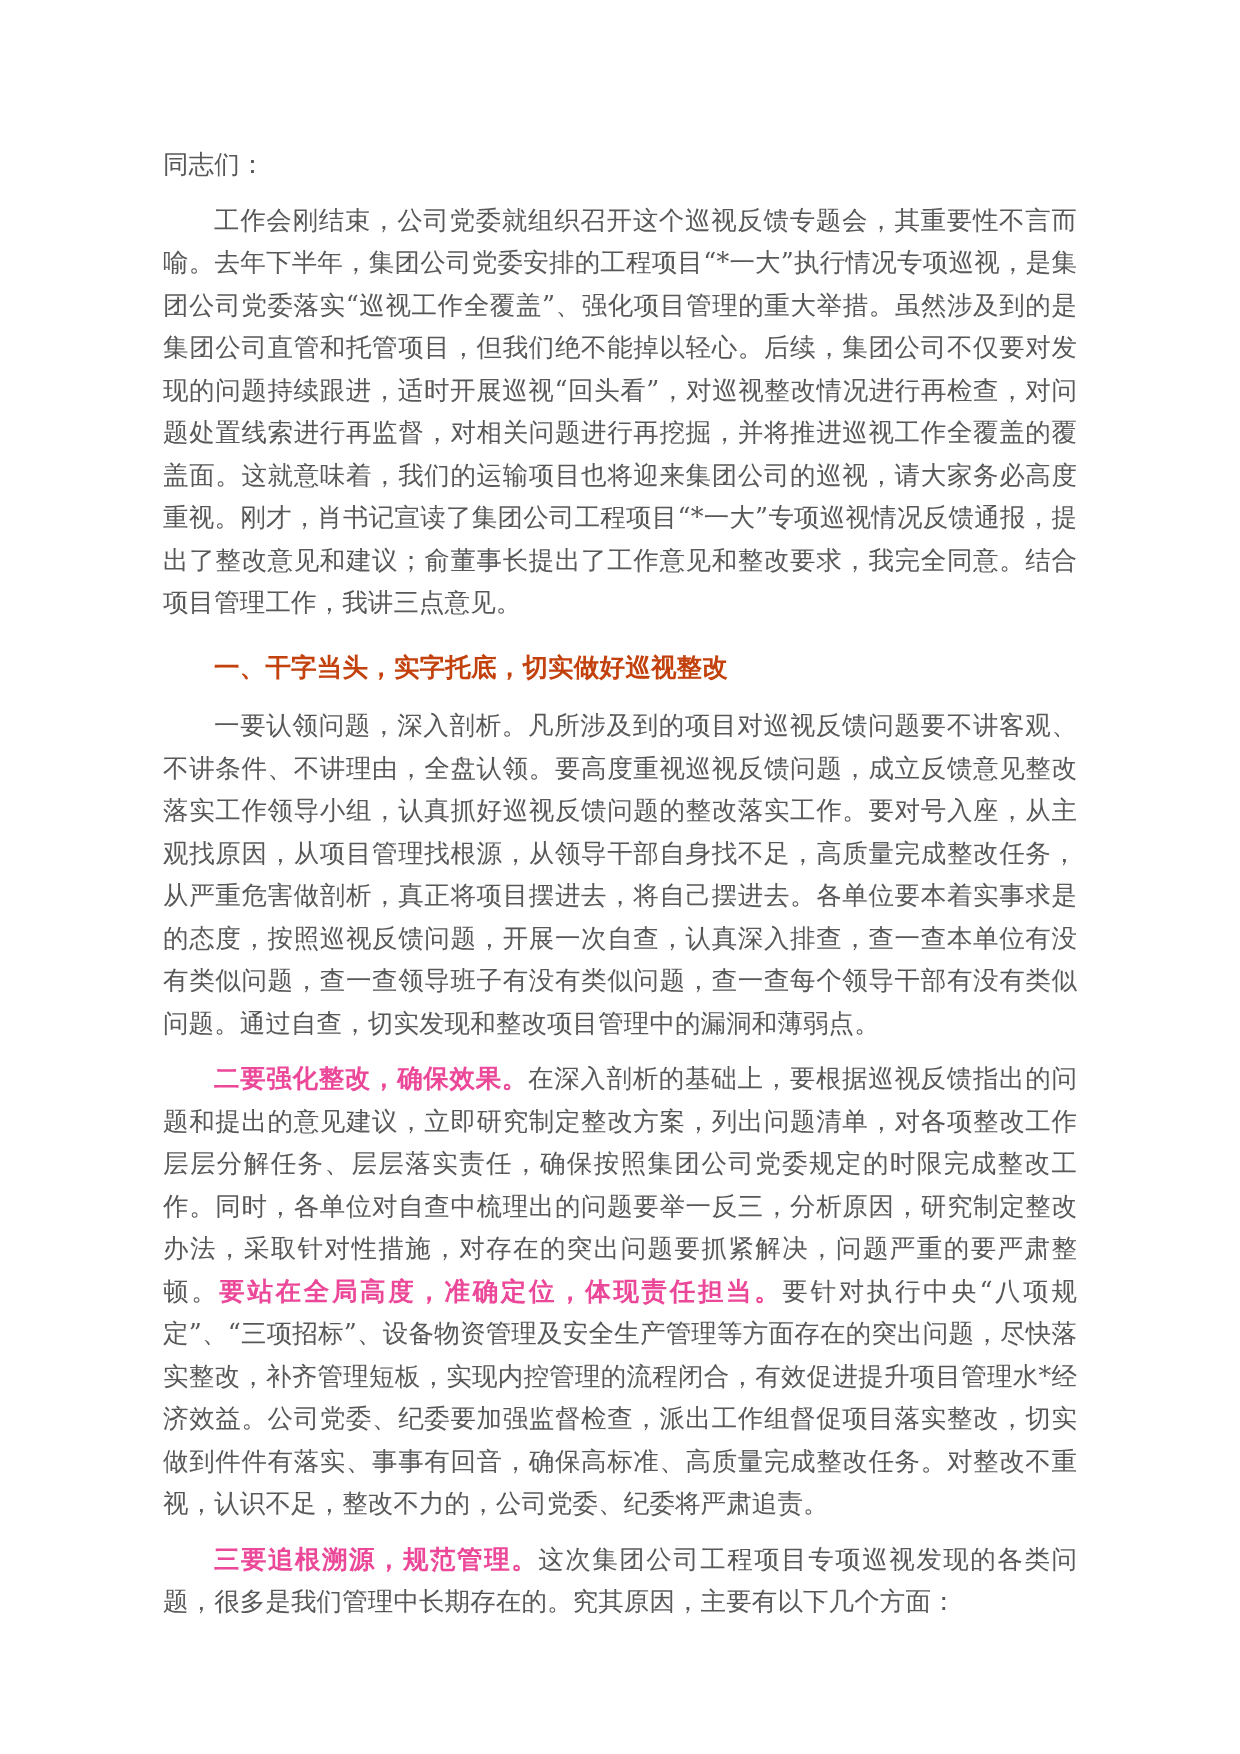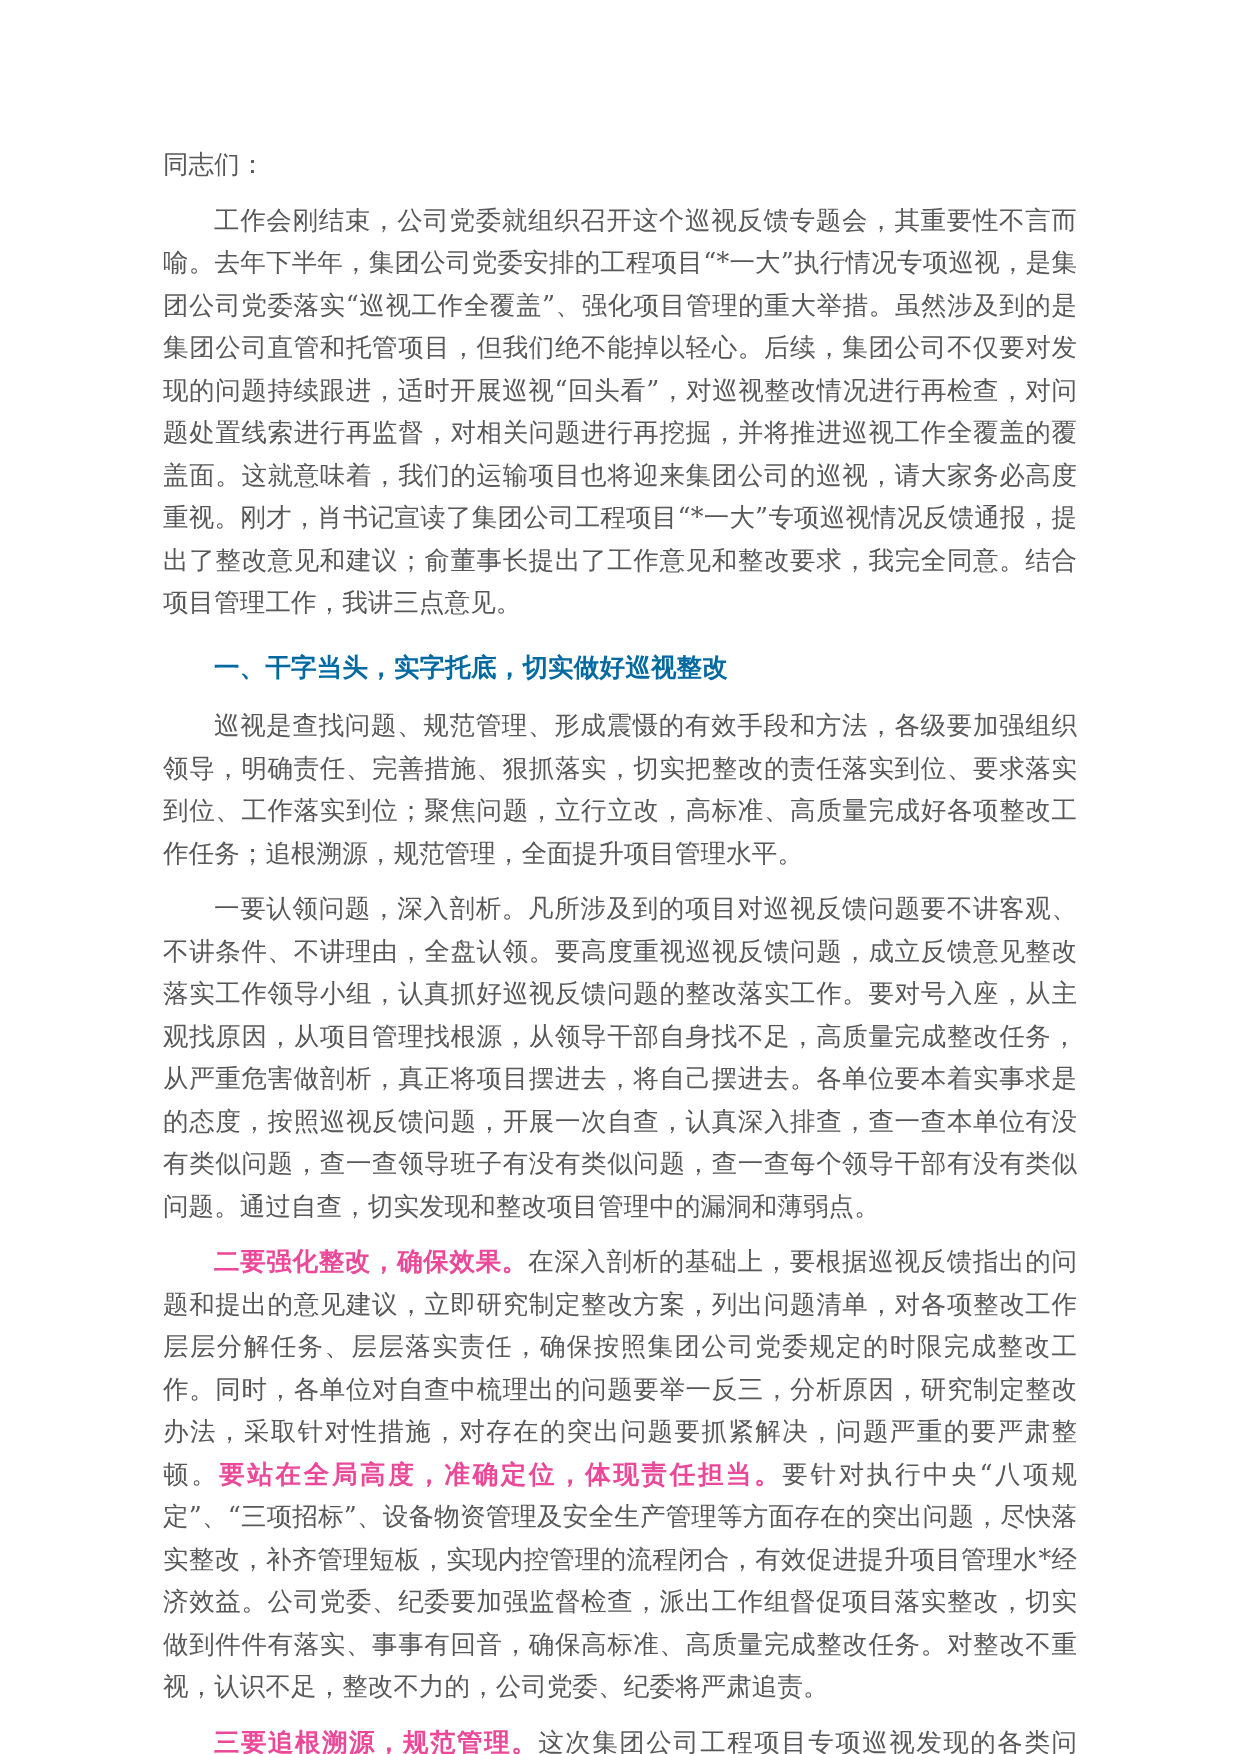--- a/index.html
+++ b/index.html
@@ -40,21 +40,21 @@
   .para.salutation {
     text-indent: 0;
     margin-bottom: 13px;
   }
   .para.gap {
     margin-top: 13px;
   }
   .heading {
     font-size: 25.5px;
     line-height: 42.5px;
-    color: #0369a1;
+    color: #c2410c;
     font-weight: 700;
     text-indent: 2em;
     margin: 22px 0 16px 0;
     font-family: "DejaVu Sans", "Liberation Sans", sans-serif;
     letter-spacing: 0.2px;
   }
   .b {
     font-weight: 700;
     color: #ec4899;
     font-family: "DejaVu Sans", "Liberation Sans", sans-serif;
@@ -65,21 +65,20 @@
 
 <div class="page">
   <div class="content">
 
     <p class="para salutation">同志们：</p>
 
     <p class="para indent">工作会刚结束，公司党委就组织召开这个巡视反馈专题会，其重要性不言而喻。去年下半年，集团公司党委安排的工程项目“*一大”执行情况专项巡视，是集团公司党委落实“巡视工作全覆盖”、强化项目管理的重大举措。虽然涉及到的是集团公司直管和托管项目，但我们绝不能掉以轻心。后续，集团公司不仅要对发现的问题持续跟进，适时开展巡视“回头看”，对巡视整改情况进行再检查，对问题处置线索进行再监督，对相关问题进行再挖掘，并将推进巡视工作全覆盖的覆盖面。这就意味着，我们的运输项目也将迎来集团公司的巡视，请大家务必高度重视。刚才，肖书记宣读了集团公司工程项目“*一大”专项巡视情况反馈通报，提出了整改意见和建议；俞董事长提出了工作意见和整改要求，我完全同意。结合项目管理工作，我讲三点意见。</p>
 
     <h2 class="heading">一、干字当头，实字托底，切实做好巡视整改</h2>
 
-    <p class="para indent">巡视是查找问题、规范管理、形成震慑的有效手段和方法，各级要加强组织领导，明确责任、完善措施、狠抓落实，切实把整改的责任落实到位、要求落实到位、工作落实到位；聚焦问题，立行立改，高标准、高质量完成好各项整改工作任务；追根溯源，规范管理，全面提升项目管理水平。</p>
 
     <p class="para indent gap">一要认领问题，深入剖析。凡所涉及到的项目对巡视反馈问题要不讲客观、不讲条件、不讲理由，全盘认领。要高度重视巡视反馈问题，成立反馈意见整改落实工作领导小组，认真抓好巡视反馈问题的整改落实工作。要对号入座，从主观找原因，从项目管理找根源，从领导干部自身找不足，高质量完成整改任务，从严重危害做剖析，真正将项目摆进去，将自己摆进去。各单位要本着实事求是的态度，按照巡视反馈问题，开展一次自查，认真深入排查，查一查本单位有没有类似问题，查一查领导班子有没有类似问题，查一查每个领导干部有没有类似问题。通过自查，切实发现和整改项目管理中的漏洞和薄弱点。</p>
 
     <p class="para indent gap">
       <span class="b">二要强化整改，确保效果。</span><span>在深入剖析的基础上，要根据巡视反馈指出的问题和提出的意见建议，立即研究制定整改方案，列出问题清单，对各项整改工作层层分解任务、层层落实责任，确保按照集团公司党委规定的时限完成整改工作。同时，各单位对自查中梳理出的问题要举一反三，分析原因，研究制定整改办法，采取针对性措施，对存在的突出问题要抓紧解决，问题严重的要严肃整顿。</span><span class="b">要站在全局高度，准确定位，体现责任担当。</span><span>要针对执行中央“八项规定”、“三项招标”、设备物资管理及安全生产管理等方面存在的突出问题，尽快落实整改，补齐管理短板，实现内控管理的流程闭合，有效促进提升项目管理水*经济效益。公司党委、纪委要加强监督检查，派出工作组督促项目落实整改，切实做到件件有落实、事事有回音，确保高标准、高质量完成整改任务。对整改不重视，认识不足，整改不力的，公司党委、纪委将严肃追责。</span>
     </p>
 
     <p class="para indent gap">
       <span class="b">三要追根溯源，规范管理。</span><span>这次集团公司工程项目专项巡视发现的各类问题，很多是我们管理中长期存在的。究其原因，主要有以下几个方面：</span>
     </p>

